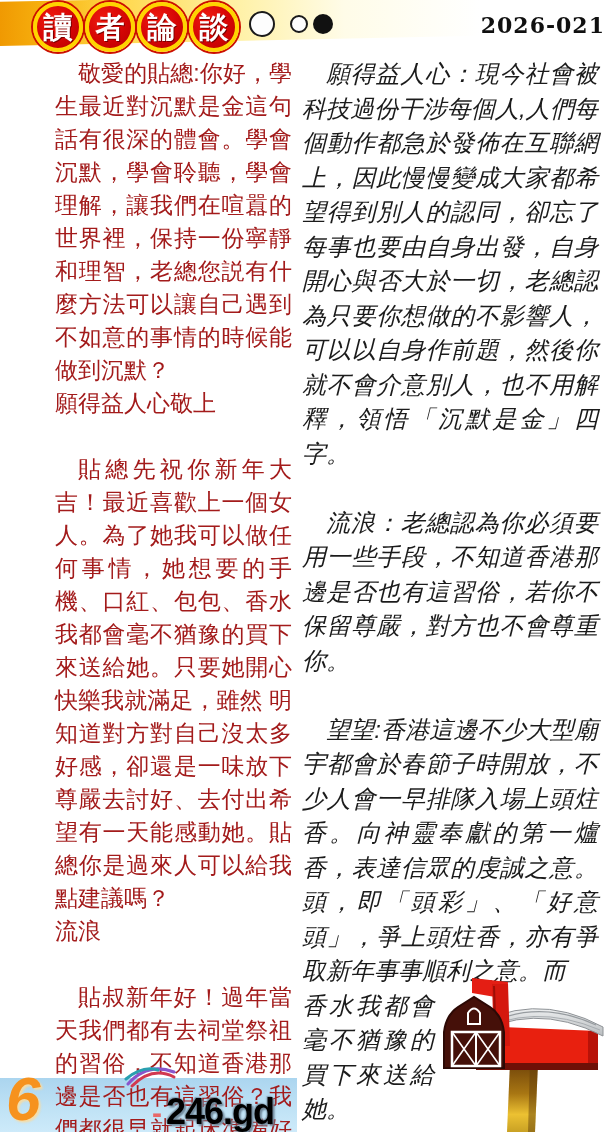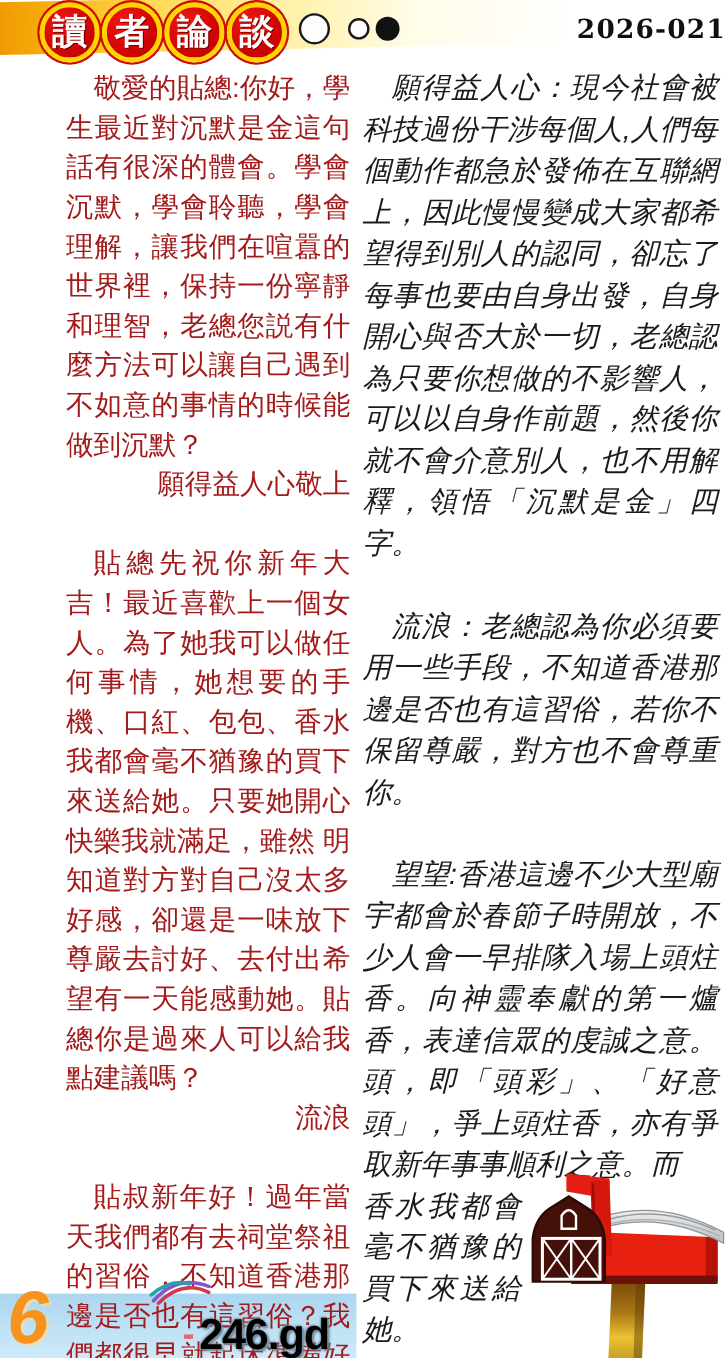--- a/index.html
+++ b/index.html
@@ -34,21 +34,21 @@
     font-weight:bold;font-size:22px;color:#101010;letter-spacing:1px;
   }
   
   .col-letters{
     position:absolute;left:8px;top:57px;width:284px;z-index:5;
     font-size:23px;line-height:33px;color:#a31b1b;
     text-align:justify;
   }
   .col-letters p{margin:0;text-indent:1em;}
   .letter-block{margin-bottom:33px;margin-left:47px;}
-  .signature{text-align:right;text-indent:0 !important;}
+  .signature{text-indent:0 !important;}
   .sig-fade{color:rgba(150,85,97,0.8);}
   .col-resp{
     position:absolute;left:302px;top:57px;width:296px;z-index:2;
     font-size:24px;line-height:34.5px;color:#1b1b1b;
     text-align:justify;
   }
   .col-resp p{margin:0;text-indent:1em;}
   .resp-block{margin-bottom:34.5px;font-style:italic;}
   .wrap-block{width:132px;text-indent:0 !important;}
   

